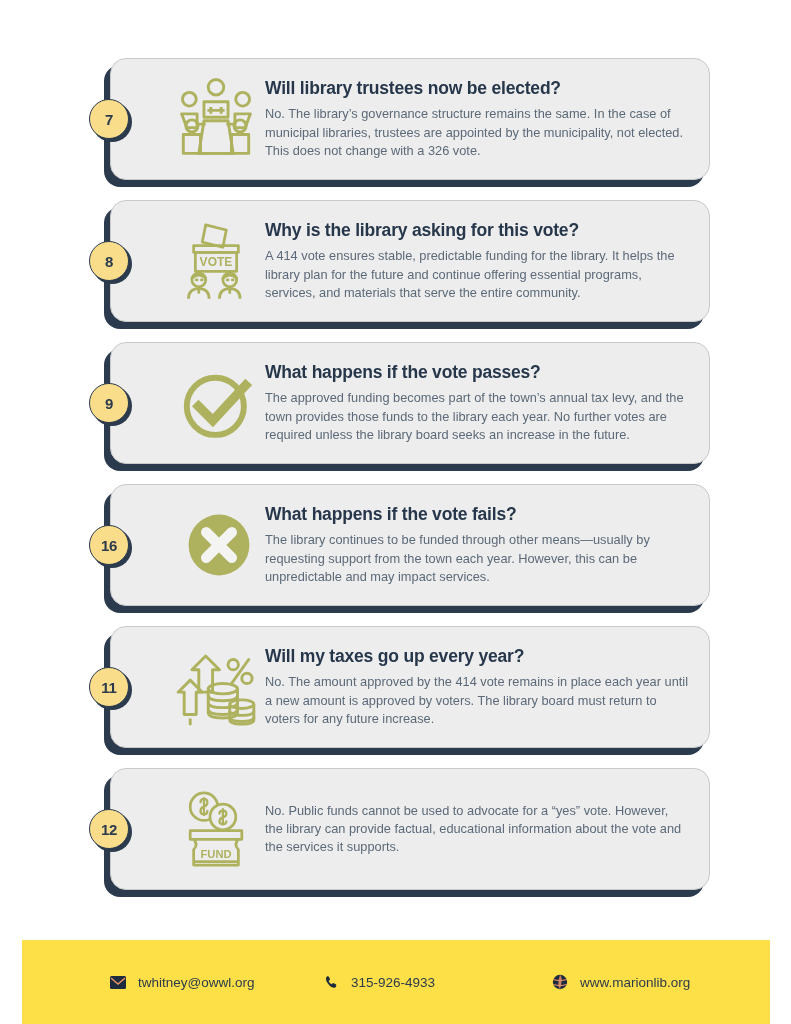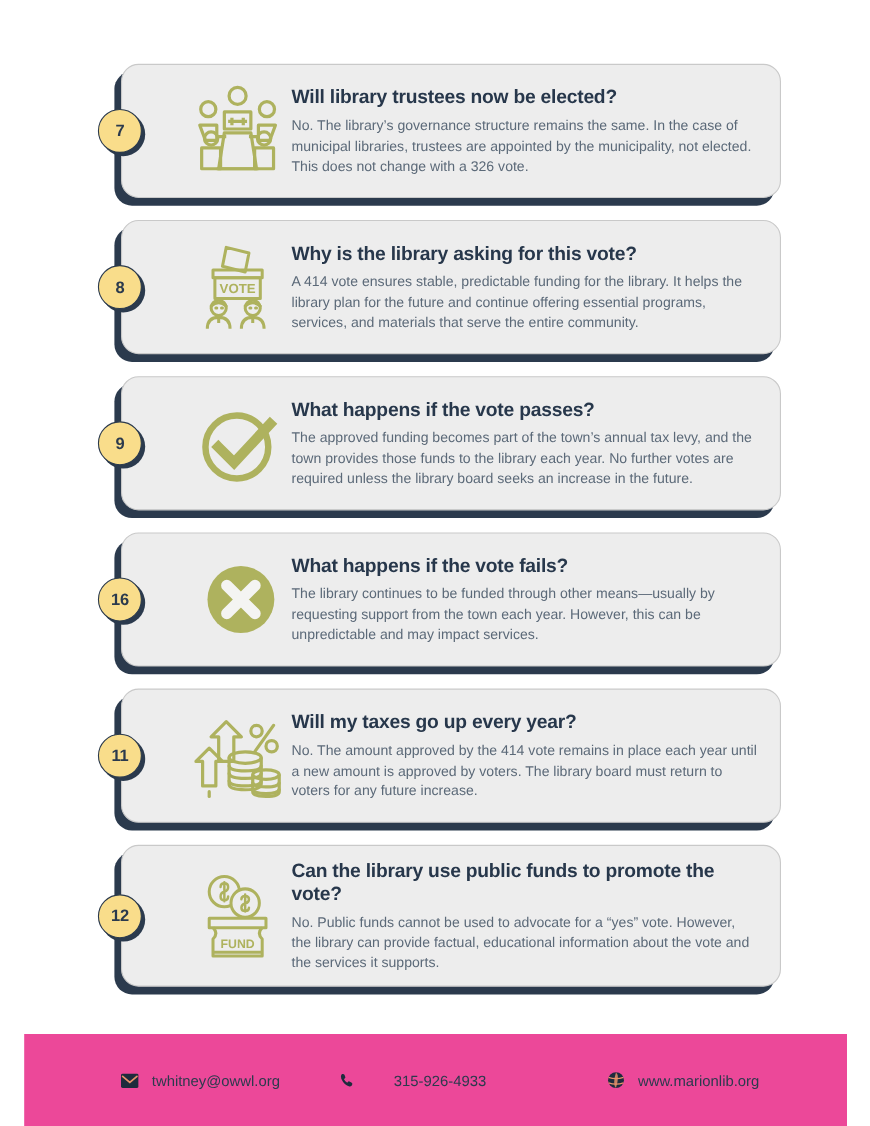--- a/index.html
+++ b/index.html
@@ -77,39 +77,39 @@
     margin:0;
   }
 
   
   .footer{
     position:absolute;
     left:22px;
     bottom:0;
     width:748px;
     height:84px;
-    background:#ec4899;
+    background:#fde047;
     display:flex;
     align-items:center;
   }
   .f-item{
     display:flex;
     align-items:center;
     color:#2b3a4d;
     font-size:13.5px;
     white-space:nowrap;
   }
   .f-item .f-ico{
     display:inline-flex;
     align-items:center;justify-content:center;
     margin-right:12px;
     color:#1e2b3d;
   }
   .f-email{position:absolute;left:88px;}
-  .f-phone{position:absolute;left:286px;gap:23px;}
+  .f-phone{position:absolute;left:302px;}
   .f-web{position:absolute;left:530px;align-items:center;}
 </style>
 </head>
 <body>
 
 <div class="page">
 
   <div class="cards">
 
     <div class="card-wrap">
@@ -238,21 +238,20 @@
             <path d="M36 14 v20 M32 19 q0 -4 4 -4 q4 0 4 4 q0 4 -4 5 q-4 1 -4 5 q0 4 4 4 q4 0 4 -4" stroke-width="2.6" stroke-linecap="round"></path>
             <circle cx="58" cy="36" r="15" fill="#ededed"></circle>
             <path d="M58 27 v18 M54 32 q0 -3.5 4 -3.5 q4 0 4 3.5 q0 3.5 -4 4.5 q-4 1 -4 4.5 q0 3.5 4 3.5 q4 0 4 -3.5" stroke-width="2.6" stroke-linecap="round"></path>
             <path d="M20 52 h60 v10 h-60 z" stroke-linejoin="round"></path>
             <path d="M24 62 q6 6 0 12 v18 h52 V74 q-6 -6 0 -12" stroke-linejoin="round"></path>
             <path d="M24 88 h52"></path>
             <text x="50" y="84" font-family="Liberation Sans, sans-serif" font-size="13" font-weight="bold" fill="#aeb25e" stroke="none" text-anchor="middle">FUND</text>
           </svg>
         </div>
         <div class="text-box">
-          <p class="q-title">Can the library use public funds to promote the vote?</p>
           <p class="q-body">No. Public funds cannot be used to advocate for a “yes” vote. However, the library can provide factual, educational information about the vote and the services it supports.</p>
         </div>
       </div>
     </div>
 
   </div>
 
   <div class="footer">
 
     <div class="f-item f-email">

